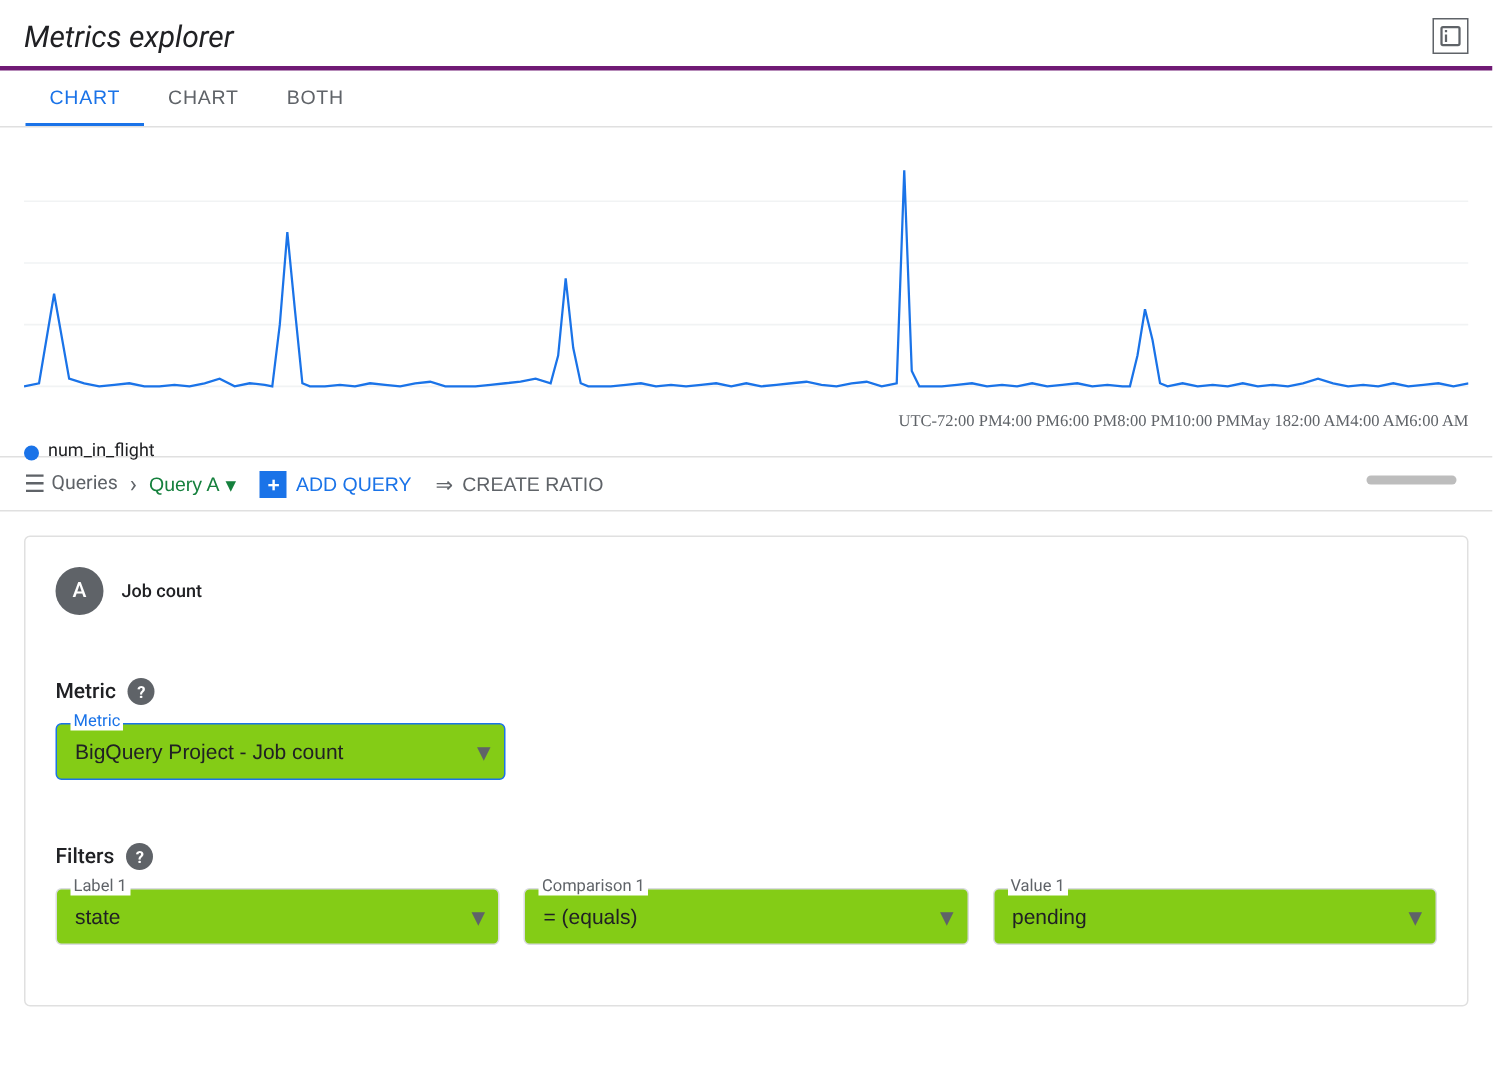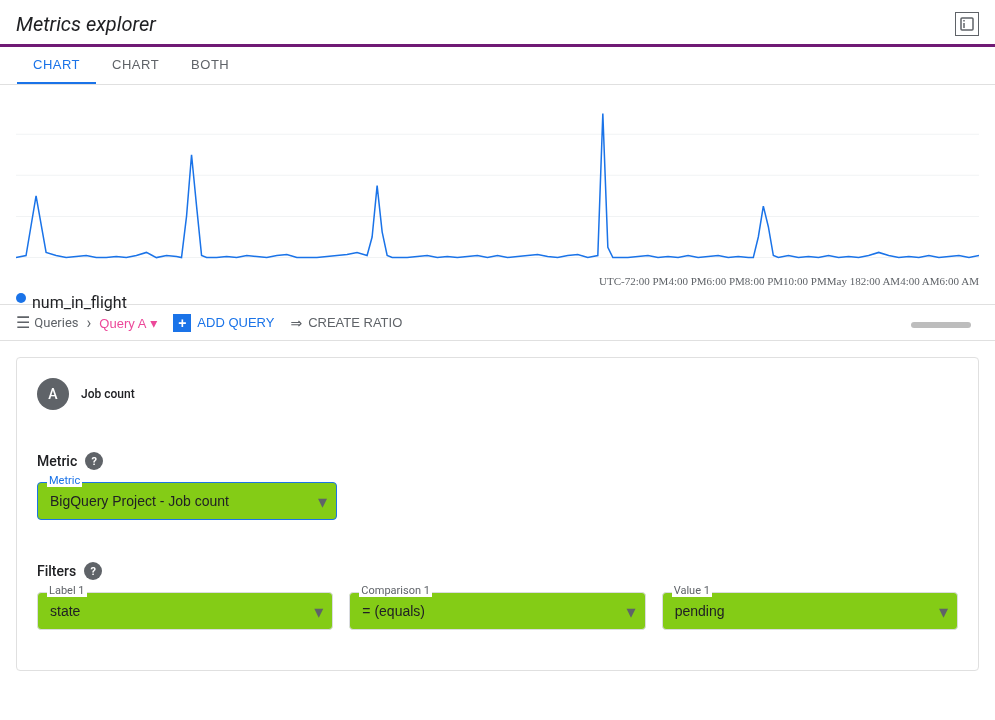--- a/index.html
+++ b/index.html
@@ -56,24 +56,24 @@
       position: relative;
       height: 220px;
       border-bottom: 1px solid #e0e0e0;
     }
     .chart-svg-container {
       width: 100%;
       height: 180px;
     }
     .chart-legend {
       display: flex;
-      align-items: flex-start;
+      align-items: flex-end;
       gap: 6px;
       padding: 4px 0 8px 0;
-      font-size: 16px;
+      font-size: 12px;
       color: #202124;
     }
     .legend-dot {
       width: 10px;
       height: 10px;
       border-radius: 50%;
       background: #1a73e8;
       display: inline-block;
     }
     .scrollbar-area {
@@ -102,27 +102,27 @@
       color: #5f6368;
       font-size: 13px;
       cursor: pointer;
     }
     .chevron-right {
       color: #5f6368;
       font-size: 16px;
     }
     .query-a-btn {
       display: flex;
-      align-items: flex-end;
+      align-items: center;
       gap: 4px;
       background: none;
       border: none;
       font-size: 13px;
       font-weight: 500;
-      color: #ec4899;
+      color: #15803d;
       cursor: pointer;
     }
     .add-query-btn {
       display: flex;
       align-items: center;
       gap: 6px;
       background: none;
       border: none;
       font-size: 13px;
       font-weight: 500;

